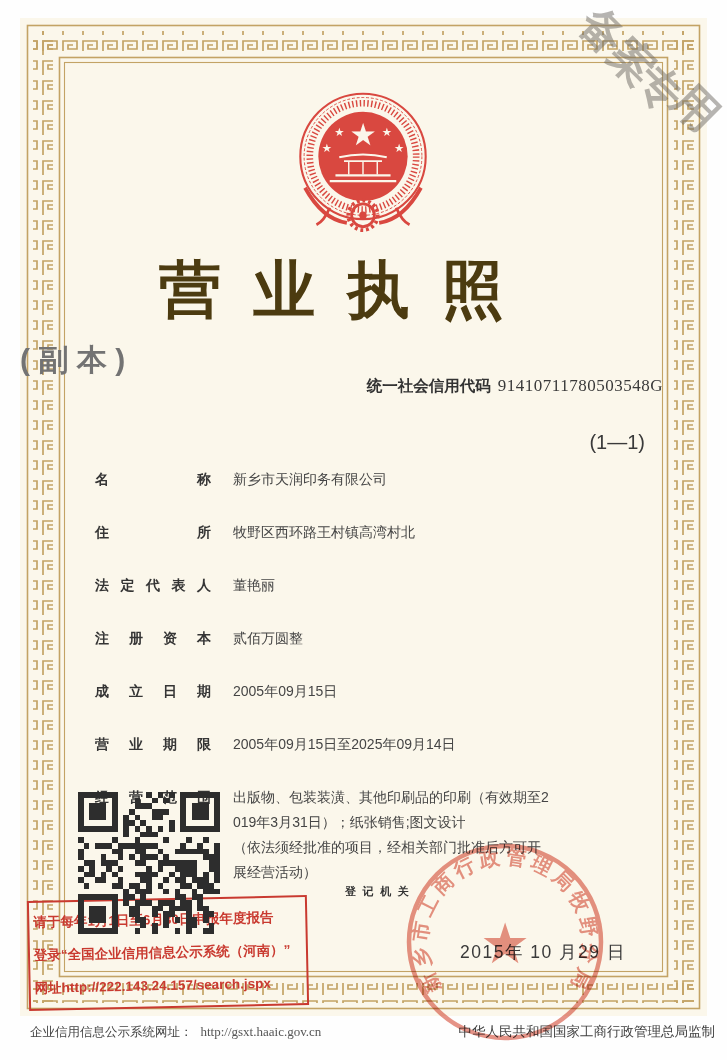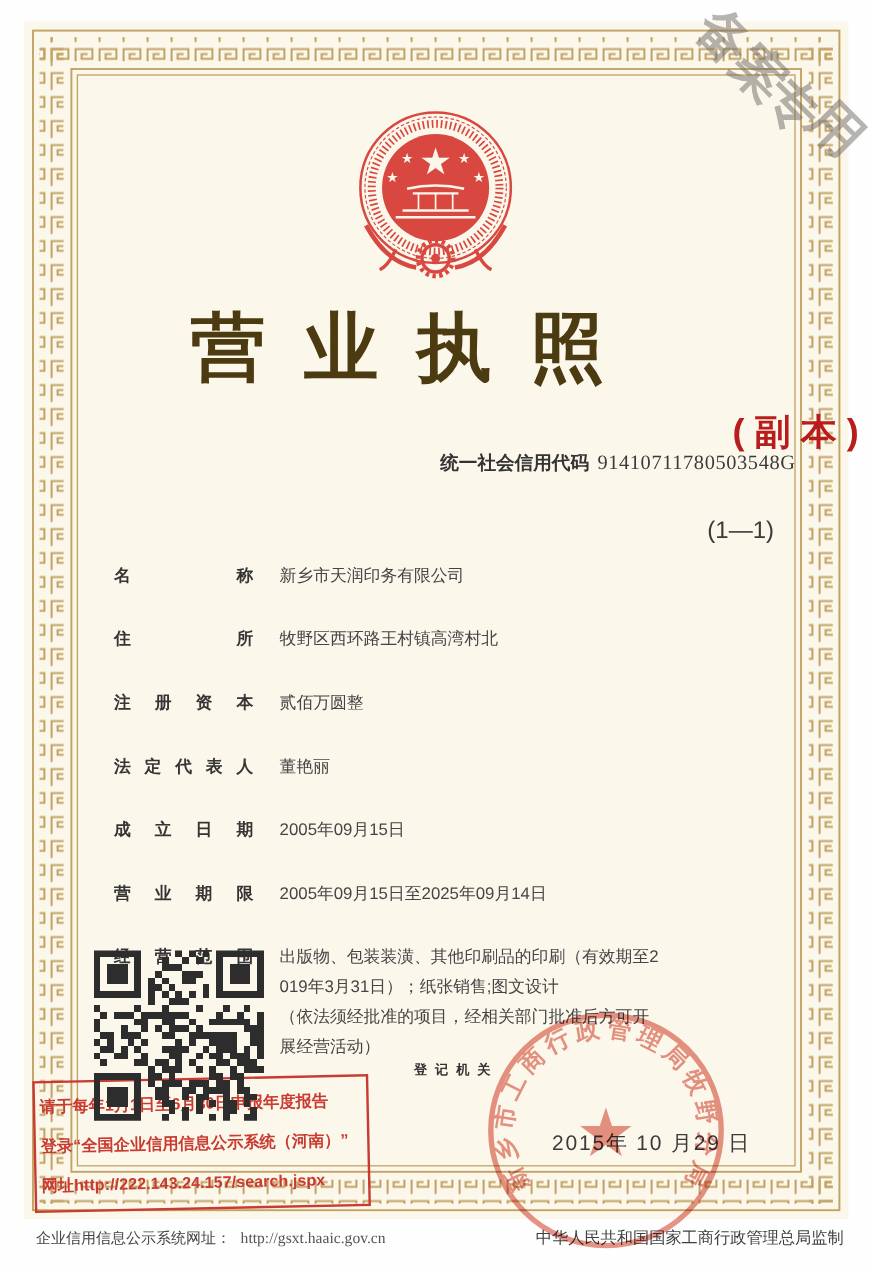--- a/index.html
+++ b/index.html
@@ -3,22 +3,22 @@
 <meta charset="utf-8">
 <style>
   html,body{margin:0;padding:0;background:#ffffff;}
   .page{position:relative;width:727px;height:1060px;background:#fefefe;overflow:hidden;
         font-family:"Liberation Sans","DejaVu Sans",sans-serif;}
   .cert{position:absolute;left:20px;top:18px;width:687px;height:998px;background:#fbf7eb;}
   .border-svg{position:absolute;left:0;top:0;width:687px;height:998px;}
   .emblem{position:absolute;left:250px;top:70px;width:186px;height:152px;}
   .title{position:absolute;left:0;top:230px;width:100%;text-align:center;
          font-size:62px;font-weight:800;color:#4c3b10;letter-spacing:.52em;margin-left:-16px;}
-  .subtitle{position:absolute;left:0;top:322px;width:100%;text-align:right;
-            font-size:30px;font-weight:600;color:#b91c1c;letter-spacing:.28em;padding-left:17px;}
+  .subtitle{position:absolute;left:0;top:322px;width:100%;text-align:left;
+            font-size:30px;font-weight:600;color:#737373;letter-spacing:.28em;}
   .credit{position:absolute;top:358px;right:44px;font-size:15.5px;font-weight:700;color:#333;
           white-space:nowrap;}
   .credit .code{font-family:"Liberation Serif","DejaVu Serif",serif;font-weight:400;
                 font-size:17px;color:#3a3a3a;margin-left:7px;letter-spacing:.5px;}
   .pagenote{position:absolute;top:413px;right:62px;font-size:20px;color:#3a3a3a;
             font-family:Liberation Sans, sans-serif;}
   .fields{position:absolute;left:75px;top:421px;width:566px;}
   .frow{display:flex;margin-bottom:7px;font-size:14px;line-height:24px;margin-top:28px;}
   .flabel{flex:0 0 116px;font-weight:700;color:#353535;text-align:justify;
           text-align-last:justify;margin-right:22px;}
@@ -33,21 +33,21 @@
   .reglabel{position:absolute;left:325px;top:866px;font-size:11px;font-weight:700;
             color:#333;letter-spacing:.6em;z-index:1;}
   .seal{position:absolute;left:375px;top:812px;width:220px;height:220px;opacity:.8;
         z-index:4;mix-blend-mode:multiply;pointer-events:none;}
   .datetext{position:absolute;left:440px;top:922px;font-size:17.5px;color:#3a3a3a;
             letter-spacing:1.5px;z-index:1;white-space:nowrap;}
   .wm{position:absolute;font-size:44px;font-weight:600;color:rgba(110,105,100,.5);
       transform:rotate(45deg);z-index:5;pointer-events:none;line-height:1;}
   .wm1{left:561px;top:-9px;} .wm2{left:591px;top:22px;}
   .wm3{left:618px;top:48px;} .wm4{left:654px;top:68px;}
-  .footer{position:absolute;left:30px;right:24px;top:1023px;display:flex;
+  .footer{position:absolute;left:30px;right:12px;top:1023px;display:flex;
           justify-content:space-between;align-items:baseline;gap:28px;}
   .f-left{font-size:12.5px;color:#444;}
   .f-url{font-family:"Liberation Serif","DejaVu Serif",serif;font-size:13px;color:#555;
          margin-left:8px;}
   .f-right{font-size:13.5px;color:#3f3f3f;}
 </style>
 </head>
 <body>
 
 <div class="page">
@@ -114,26 +114,26 @@
     <div class="fields">
       <div class="frow">
         <span class="flabel">名称</span>
         <span class="fvalue">新乡市天润印务有限公司</span>
       </div>
       <div class="frow">
         <span class="flabel">住所</span>
         <span class="fvalue">牧野区西环路王村镇高湾村北</span>
       </div>
       <div class="frow">
+        <span class="flabel">法定代表人</span>
+        <span class="fvalue">董艳丽</span>
+      </div>
+      <div class="frow">
         <span class="flabel">注册资本</span>
         <span class="fvalue">贰佰万圆整</span>
-      </div>
-      <div class="frow">
-        <span class="flabel">法定代表人</span>
-        <span class="fvalue">董艳丽</span>
       </div>
       <div class="frow">
         <span class="flabel">成立日期</span>
         <span class="fvalue">2005年09月15日</span>
       </div>
       <div class="frow">
         <span class="flabel">营业期限</span>
         <span class="fvalue">2005年09月15日至2025年09月14日</span>
       </div>
       <div class="frow">

